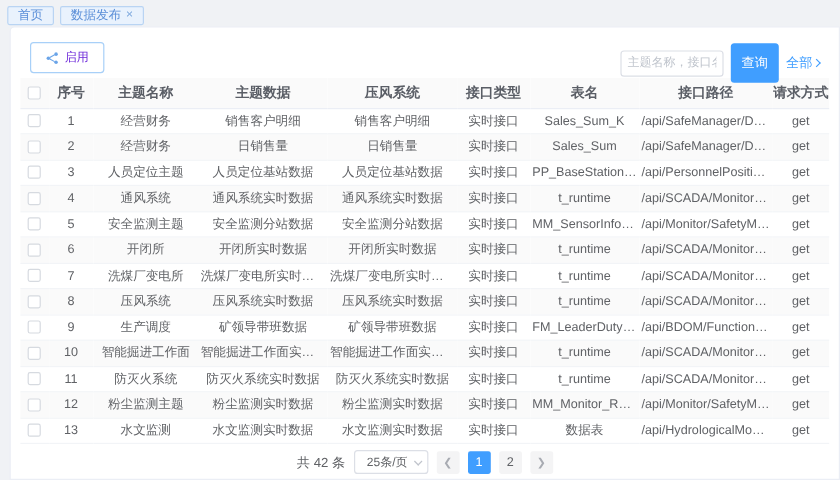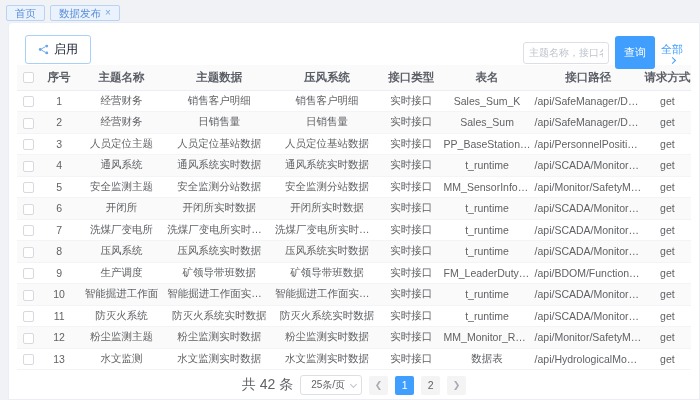--- a/index.html
+++ b/index.html
@@ -21,36 +21,36 @@
   
   .panel {
     position: absolute; left: 8px; top: 22px; right: 0; bottom: 0;
     background: #fff; border: 1px solid #ebeef5; border-top-left-radius: 4px;
     padding: 8px 8px 0 8px;
   }
   .toolbar { position: relative; height: 34px; }
   .enable-btn {
     display: inline-flex; align-items: center; gap: 5px;
     margin: 4px 0 0 8px; padding: 5px 12px;
-    background: #fff; border: 1px solid #a8d0f8; color: #0f172a;
-    border-radius: 3px; font-size: 12px; cursor: pointer;
+    background: #fff; border: 1px solid #a8d0f8; color: #6d28d9;
+    border-radius: 3px; font-size: 10px; cursor: pointer;
   }
   .search-group { position: absolute; right: 8px; top: 5px; display: flex; align-items: center; gap: 6px; }
   .search-input {
     width: 86px; height: 22px; border: 1px solid #dcdfe6; border-radius: 3px;
     font-size: 10px; padding: 0 5px; color: #606266; outline: none;
     font-family: "Liberation Sans", "DejaVu Sans", sans-serif;
   }
   .search-input::placeholder { color: #bfc4cc; }
   .query-btn {
     height: 33px; padding: 0 9px; background: #409eff; color: #fff;
     border: none; border-radius: 3px; font-size: 11px; cursor: pointer;
     font-family: "Liberation Sans", "DejaVu Sans", sans-serif;
   }
-  .all-link { color: #409eff; font-size: 11px; display: inline-flex; align-items: center; gap: 1px; cursor: pointer; white-space: nowrap; flex-direction: column; }
+  .all-link { color: #409eff; font-size: 11px; display: inline-flex; align-items: center; gap: 1px; cursor: pointer; white-space: nowrap; }
   .chev { width: 5px; height: 5px; border-top: 1px solid #409eff; border-right: 1px solid #409eff; transform: rotate(45deg); display: inline-block; }
   
   table { width: 100%; border-collapse: collapse; table-layout: fixed; }
   th {
     background: #fafafa; color: #5a5e66; font-weight: bold; font-size: 11.5px;
     height: 25px; text-align: center; border-bottom: 1px solid #ebeef5;
     overflow: hidden; white-space: nowrap;
   }
   td {
     height: 21.5px; text-align: center; font-size: 10.5px; color: #606266;
@@ -62,21 +62,21 @@
     display: inline-block; width: 11px; height: 11px;
     border: 1px solid #d6dae0; border-radius: 2px; background: #fff;
     vertical-align: middle; cursor: pointer;
   }
   
   .col-cb { width: 3.5%; } .col-seq { width: 5.5%; } .col-theme { width: 13%; }
   .col-tdata { width: 16%; } .col-iname { width: 16%; } .col-itype { width: 9%; }
   .col-tbl { width: 13.5%; } .col-path { width: 16.5%; } .col-method { width: 7%; }
   
   .pager { display: flex; align-items: center; justify-content: center; gap: 7px; height: 26px; margin-top: 2px; }
-  .total { font-size: 14px; color: #606266; }
+  .total { font-size: 11px; color: #606266; }
   .pagesize {
     position: relative; border: 1px solid #dcdfe6; border-radius: 3px;
     font-size: 10px; color: #606266; padding: 2px 16px 2px 10px; cursor: pointer; background: #fff;
   }
   .pagesize .arrow {
     position: absolute; right: 5px; top: 6px; width: 5px; height: 5px;
     border-right: 1px solid #c0c4cc; border-bottom: 1px solid #c0c4cc; transform: rotate(45deg);
   }
   .pg-btn {
     min-width: 19px; height: 19px; display: inline-flex; align-items: center; justify-content: center;

